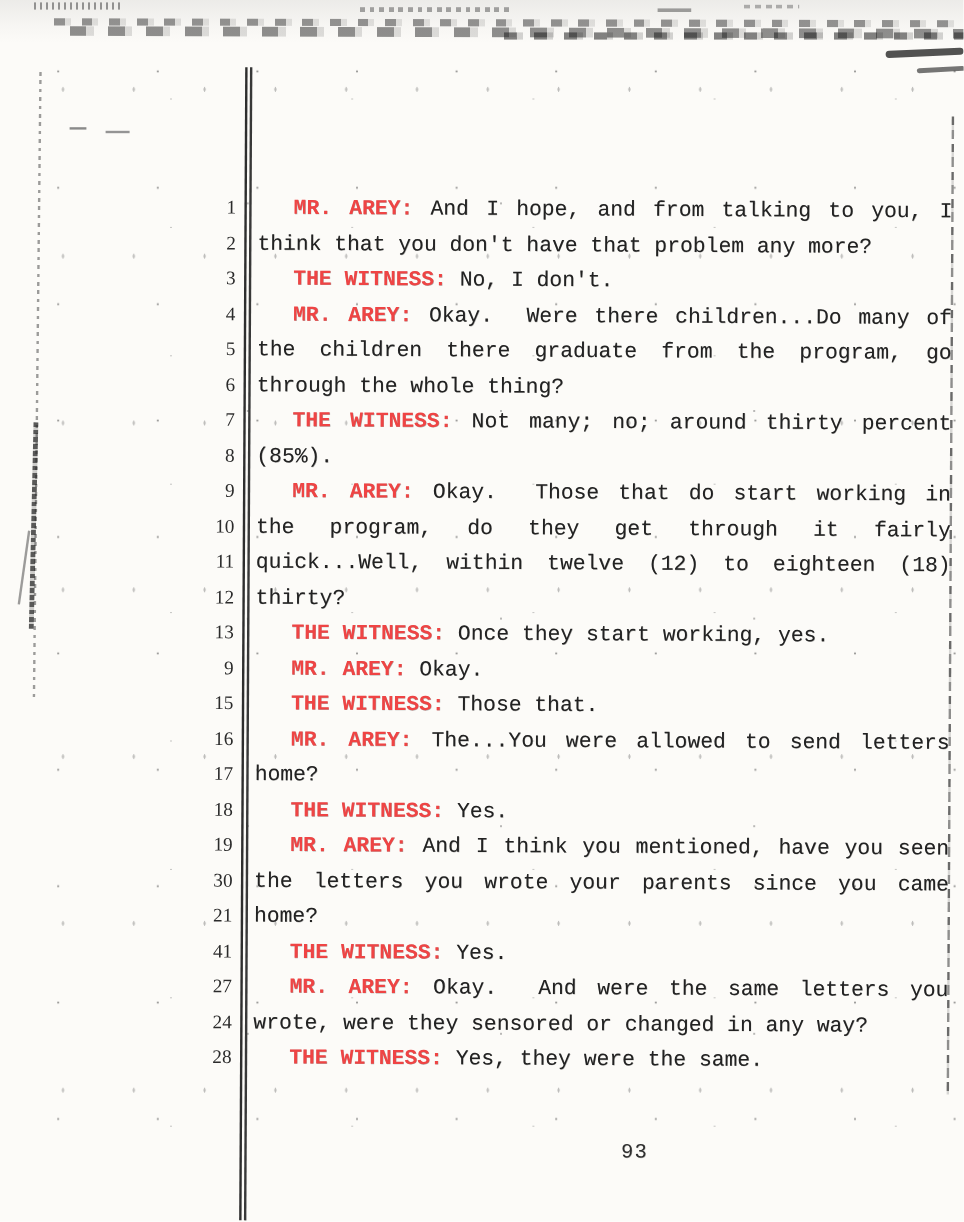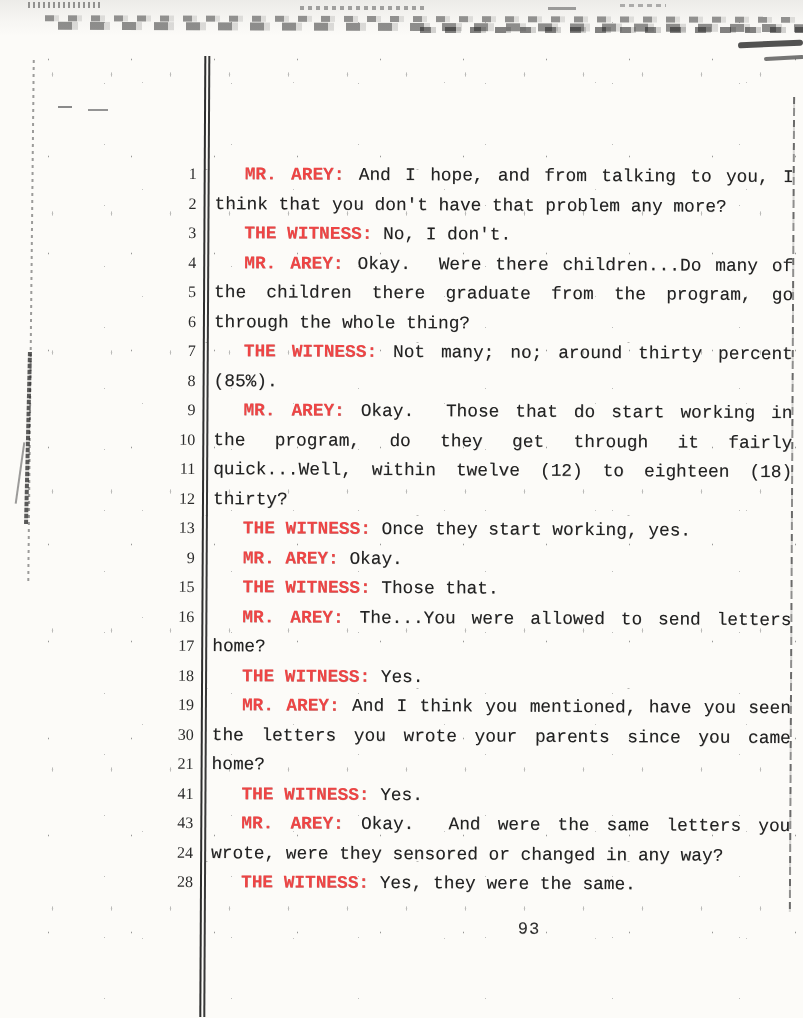--- a/index.html
+++ b/index.html
@@ -93,21 +93,21 @@
     font-family: "Liberation Mono", "DejaVu Sans Mono", monospace;
     font-size: 17.8px; color: #222; line-height: 29.52px;
     text-shadow: .3px .3px .5px rgba(30,30,30,.35);
     white-space: normal;
   }
   .txt.indent { text-indent: 30px; }
   .txt.just { text-align: justify; text-align-last: justify; }
   .txt .b { font-weight: bold; color: #ef4444; }
 
   .page-number {
-    position: absolute; left: 520px; top: 919px;
+    position: absolute; left: 520px; top: 951px;
     font-family: "Liberation Mono", "DejaVu Sans Mono", monospace;
     font-size: 17px; color: #2f2f2f; letter-spacing: 1px;
     text-shadow: .3px .3px .5px rgba(30,30,30,.3);
     text-align: center;
   }
 </style>
 </head>
 <body>
 
 <div class="stage">
@@ -236,21 +236,21 @@
     <span class="num">21</span>
     <span class="txt"><span>home?</span></span>
   </div>
 
   <div class="row">
     <span class="num">41</span>
     <span class="txt indent"><span class="b">THE WITNESS:</span><span> Yes.</span></span>
   </div>
 
   <div class="row">
-    <span class="num">43</span>
+    <span class="num">27</span>
     <span class="txt indent just"><span class="b">MR. AREY:</span><span> Okay.&nbsp; And were the same letters you</span></span>
   </div>
 
   <div class="row">
     <span class="num">24</span>
     <span class="txt"><span>wrote, were they sensored or changed in any way?</span></span>
   </div>
 
   <div class="row">
     <span class="num">28</span>

